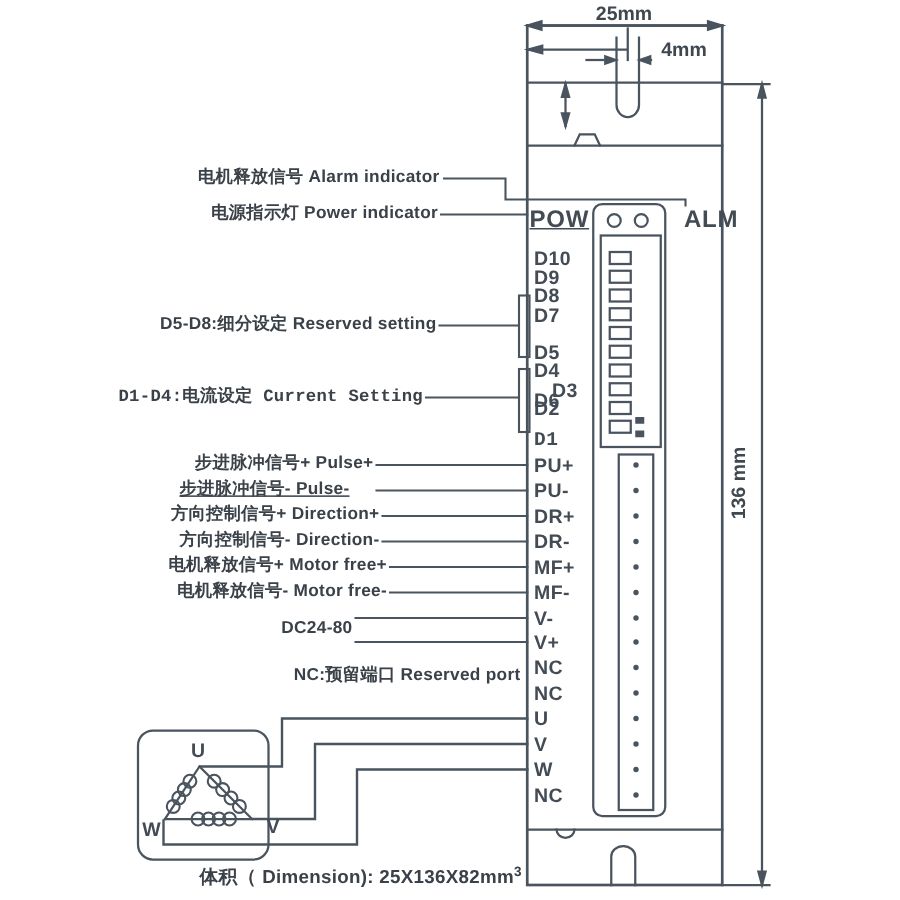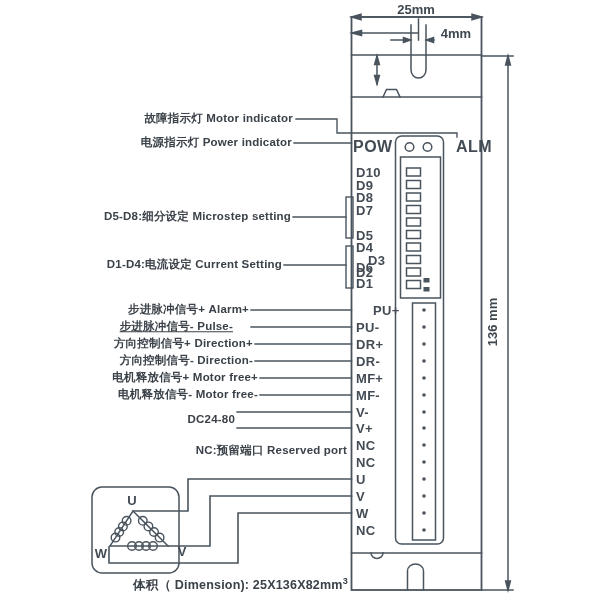--- a/index.html
+++ b/index.html
@@ -151,50 +151,50 @@
     </g>
   </svg>
 
   <div class="lbl dim-label" style="left:416px;top:9px;">25mm</div>
   <div class="lbl dim-label" style="left:456px;top:33px;">4mm</div>
   <div class="lbl dim-label-v" style="left:492px;top:322px;">136 mm</div>
   <div class="lbl volume" style="left:133px;top:584px;">
     <span>体积（ Dimension): 25X136X82mm</span><sup>3</sup>
   </div>
 
-  <div class="lbl pow-alm" style="left:353px;top:147px;">POW</div>
+  <div class="lbl pow-alm" style="left:353px;top:147px;text-decoration:underline;">POW</div>
   <div class="lbl pow-alm" style="left:456px;top:147px;">ALM</div>
 
   <div class="lbl motor-label" style="left:132px;top:500px;">U</div>
   <div class="lbl motor-label" style="left:182px;top:551px;">V</div>
   <div class="lbl motor-label" style="left:101px;top:553px;">W</div>
 
-<div class="lbl left-label" style="left: 293px; top: 119px;">故障指示灯 Motor indicator</div>
+<div class="lbl left-label" style="left: 293px; top: 119px;">电机释放信号 Alarm indicator</div>
     <div class="lbl left-label" style="left: 292px; top: 143px;">电源指示灯 Power indicator</div>
-    <div class="lbl left-label" style="left: 291px; top: 217px;">D5-D8:细分设定 Microstep setting</div>
-    <div class="lbl left-label" style="left: 282px; top: 265px;">D1-D4:电流设定 Current Setting</div>
-    <div class="lbl left-label" style="left: 249px; top: 310px;">步进脉冲信号+ Alarm+</div>
+    <div class="lbl left-label" style="left: 291px; top: 217px;">D5-D8:细分设定 Reserved setting</div>
+    <div class="lbl left-label" style="left: 282px; top: 265px; font-family: Liberation Mono, monospace;">D1-D4:电流设定 Current Setting</div>
+    <div class="lbl left-label" style="left: 249px; top: 310px;">步进脉冲信号+ Pulse+</div>
     <div class="lbl left-label" style="left: 233px; top: 327px; text-decoration: underline;">步进脉冲信号- Pulse-</div>
     <div class="lbl left-label" style="left: 253px; top: 344px;">方向控制信号+ Direction+</div>
     <div class="lbl left-label" style="left: 253px; top: 361px;">方向控制信号- Direction-</div>
     <div class="lbl left-label" style="left: 258px; top: 378px;">电机释放信号+ Motor free+</div>
     <div class="lbl left-label" style="left: 258px; top: 395px;">电机释放信号- Motor free-</div>
     <div class="lbl left-label" style="left: 235px; top: 420px;">DC24-80</div>
     <div class="lbl left-label" style="left: 347px; top: 451px;">NC:预留端口 Reserved port</div>
     <div class="lbl dev-label" style="left: 356px; top: 172px;">D10</div>
     <div class="lbl dev-label" style="left: 356px; top: 184.5px;">D9</div>
     <div class="lbl dev-label" style="left: 356px; top: 197px;">D8</div>
     <div class="lbl dev-label" style="left: 356px; top: 209.5px;">D7</div>
     <div class="lbl dev-label" style="left: 356px; top: 222px; margin-top: 45px;">D6</div>
     <div class="lbl dev-label" style="left: 356px; top: 234.5px;">D5</div>
     <div class="lbl dev-label" style="left: 356px; top: 247px;">D4</div>
     <div class="lbl dev-label" style="left: 356px; top: 259.5px; padding-left: 12px;">D3</div>
     <div class="lbl dev-label" style="left: 356px; top: 272px;">D2</div>
-    <div class="lbl dev-label" style="left: 356px; top: 283px;">D1</div>
-    <div class="lbl dev-label" style="left: 373px; top: 310px; text-align: right;">PU+</div>
+    <div class="lbl dev-label" style="left: 356px; top: 293px; font-family: Liberation Mono, monospace;">D1</div>
+    <div class="lbl dev-label" style="left: 356px; top: 310px; text-align: right;">PU+</div>
     <div class="lbl dev-label" style="left: 356px; top: 327px; text-align: right;">PU-</div>
     <div class="lbl dev-label" style="left: 356px; top: 344px;">DR+</div>
     <div class="lbl dev-label" style="left: 356px; top: 361px;">DR-</div>
     <div class="lbl dev-label" style="left: 356px; top: 378px;">MF+</div>
     <div class="lbl dev-label" style="left: 356px; top: 395px;">MF-</div>
     <div class="lbl dev-label" style="left: 356px; top: 412px;">V-</div>
     <div class="lbl dev-label" style="left: 356px; top: 428px;">V+</div>
     <div class="lbl dev-label" style="left: 356px; top: 445px;">NC</div>
     <div class="lbl dev-label" style="left: 356px; top: 462px;">NC</div>
     <div class="lbl dev-label" style="left: 356px; top: 479px;">U</div>

